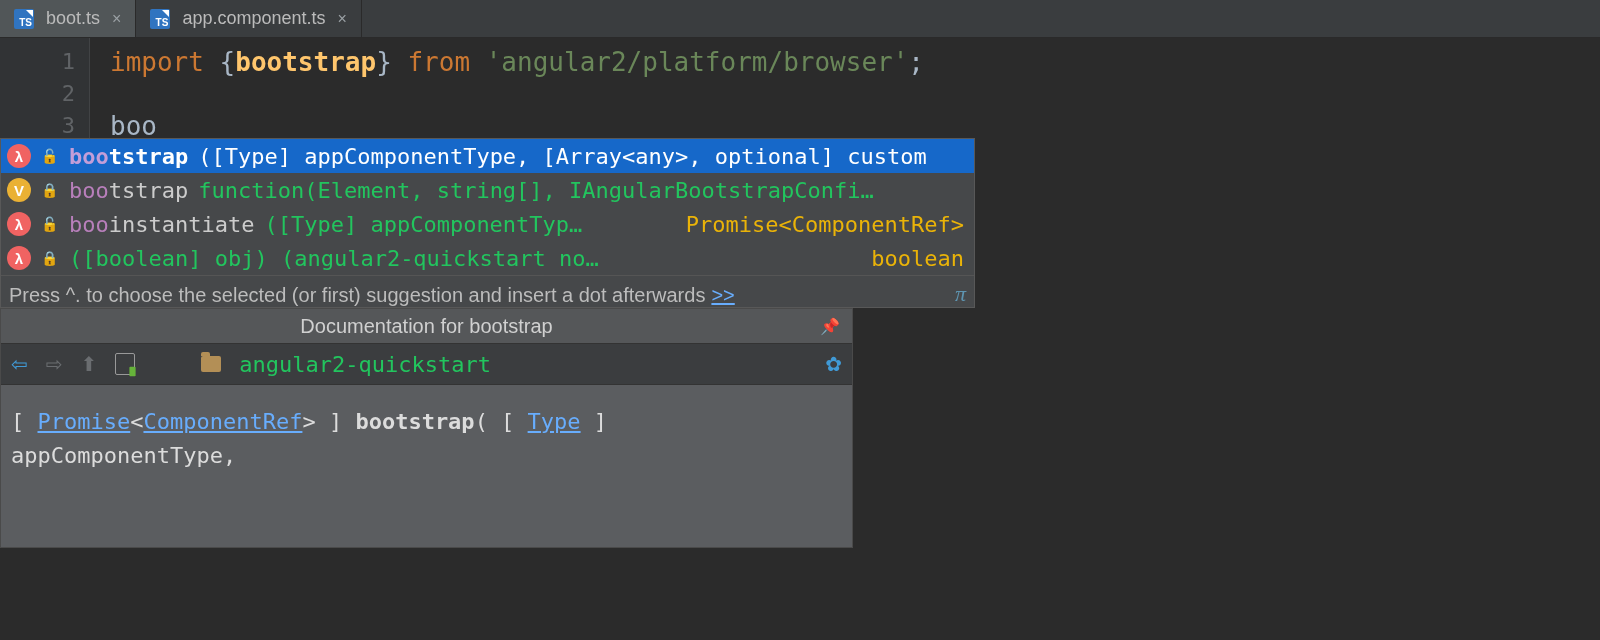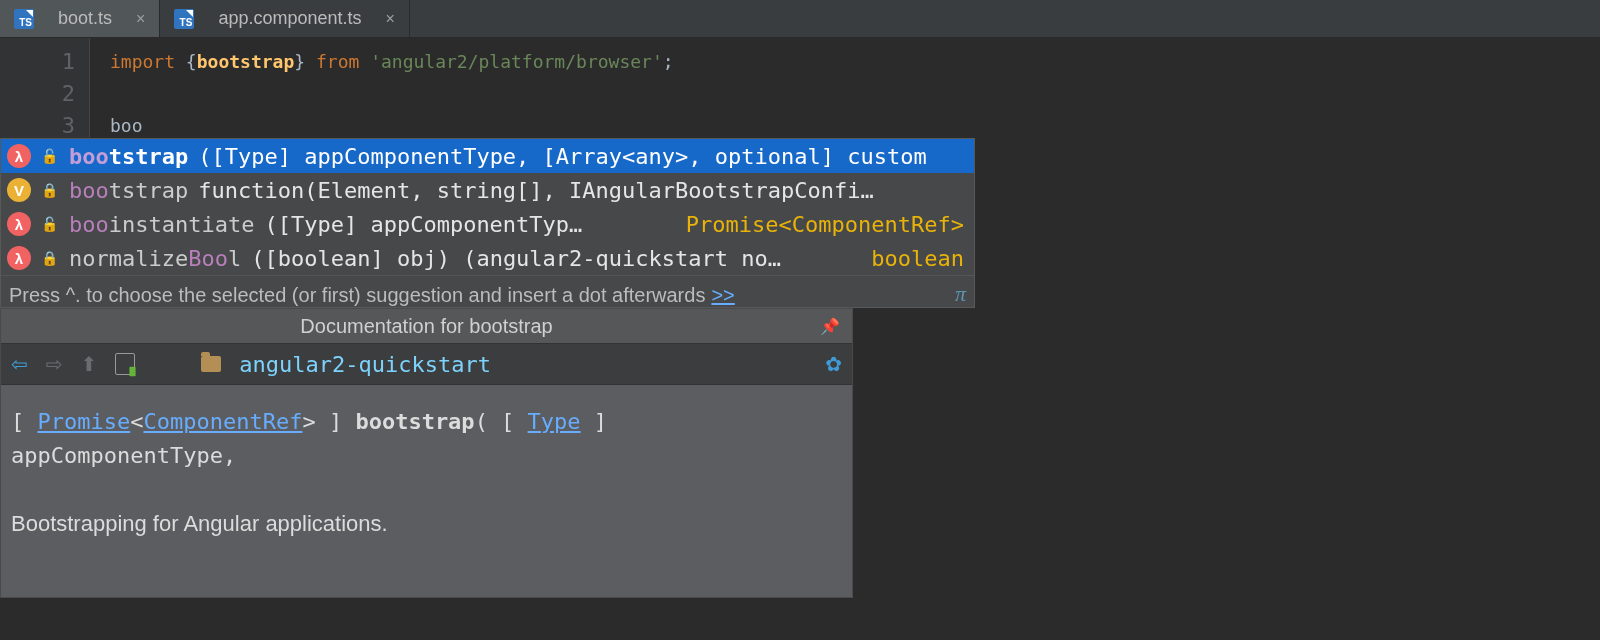--- a/index.html
+++ b/index.html
@@ -18,58 +18,58 @@
     --sel:#1668c9;
     --popup-bg:#3c3f41;
     --doc-bar:#555759;
     --doc-bg:#5b5d60;
     --link:#68adfd;
     --match:#b87fbb;
   }
   *{box-sizing:border-box}
   body{margin:0;background:var(--bg);font-family:Menlo,Consolas,monospace;width:1600px;height:640px;overflow:hidden;color:var(--text)}
   .tabs{display:flex;background:#3a3d3f;border-bottom:1px solid #2a2a2a;height:38px;align-items:stretch}
-  .tab{display:flex;align-items:center;gap:24px;padding:0 14px;border-right:1px solid #2a2a2a;cursor:pointer;font-family:'Segoe UI',Arial,sans-serif;font-size:18px;color:#bbb}
+  .tab{display:flex;align-items:center;gap:12px;padding:0 14px;border-right:1px solid #2a2a2a;cursor:pointer;font-family:'Segoe UI',Arial,sans-serif;font-size:18px;color:#bbb}
   .tab.active{background:#515658}
   .ts-icon{width:20px;height:20px;background:#3074c0;border-radius:2px;position:relative;display:inline-flex;align-items:flex-end;justify-content:flex-end}
   .ts-icon::before{content:"";position:absolute;top:1px;right:1px;width:0;height:0;border-top:7px solid #fff;border-left:7px solid transparent}
   .ts-icon::after{content:"TS";font-size:10px;font-weight:bold;color:#fff;font-family:Arial;padding:0 2px 1px 0}
   .close{color:#9aa0a4;font-size:16px}
   .editor{display:flex;background:var(--editor-bg);height:100px;position:relative}
   .gutter{width:90px;background:#313335;color:#606366;text-align:right;padding:8px 14px 0 0;font-size:22px;line-height:32px;border-right:1px solid #414345}
-  .code{padding:8px 0 0 20px;font-size:18px;line-height:32px;white-space:pre}
+  .code{padding:8px 0 0 20px;font-size:26px;line-height:32px;white-space:pre}
   .kw{color:var(--kw)}
   .fn{color:var(--fn);font-weight:bold}
   .str{color:var(--str)}
   .pct{color:#a9b7c6}
   .completion{width:975px;background:#46484a;border:1px solid #585858;position:relative;font-size:22px}
   .c-row{display:flex;align-items:center;height:34px;padding:0 10px 0 6px;gap:10px}
   .c-row.selected{background:var(--sel);color:#fff}
   .c-row.selected .t1,.c-row.selected .t2{color:#fff}
   .c-row.selected .match{color:#c49ed8}
   .kind{width:24px;height:24px;border-radius:50%;display:inline-flex;align-items:center;justify-content:center;font-family:Arial;font-weight:bold;color:#fff;font-size:15px;flex-shrink:0}
   .k-lambda{background:#f06362}
   .k-var{background:#eab134}
   .lock{width:18px;flex-shrink:0;color:#4caf50;font-size:14px}
   .t1{color:#ccc;flex:0 0 auto}
-  .t2{color:#e5e5e5;flex:1;overflow:hidden;white-space:nowrap;text-overflow:ellipsis}
+  .t2{color:#22c55e;flex:1;overflow:hidden;white-space:nowrap;text-overflow:ellipsis}
   .t3{color:#eab308;margin-left:auto;white-space:nowrap}
   .match{color:var(--match)}
   .hint{height:32px;display:flex;align-items:flex-end;padding:0 8px;font-family:'Segoe UI',Arial,sans-serif;font-size:20px;background:#46484a;color:#bcbcbc;border-top:1px solid #555}
   .hint a{color:var(--link);text-decoration:underline;margin-left:6px}
   .pi{margin-left:auto;color:#5e94b0;font-style:italic;font-family:Georgia,serif;font-size:22px}
   .docpanel{width:853px;background:var(--doc-bg);font-family:'Segoe UI',Arial,sans-serif;font-size:22px;color:#dcdcdc;border:1px solid #4a4a4a}
   .doc-title{background:var(--doc-bar);height:34px;display:flex;align-items:center;justify-content:center;font-size:20px;color:#d0d0d0;position:relative}
   .pin{position:absolute;right:12px;color:#888;font-size:16px}
   .doc-tool{background:#3b3d3f;height:42px;display:flex;align-items:center;padding:0 10px;gap:18px;border-top:1px solid #333;border-bottom:1px solid #333}
   .doc-tool .arrow{font-size:20px;color:#409ad6;cursor:pointer}
   .doc-tool .dis{color:#6a6d70}
-  .doc-tool .pkg{font-family:Menlo,Consolas,monospace;font-size:22px;color:#7dd3fc}
+  .doc-tool .pkg{font-family:Menlo,Consolas,monospace;font-size:22px;color:#22c55e}
   .doc-tool .gear{margin-left:auto;color:#409ad6;font-size:20px}
-  .doc-body{padding:20px 10px 34px 10px;line-height:34px}
+  .doc-body{padding:20px 10px 18px 10px;line-height:34px}
   .doc-body a{color:var(--link);text-decoration:underline}
   .sig{font-family:Menlo,Consolas,monospace}
   .edit-ico{display:inline-block;width:20px;height:22px;border:1px solid #999;border-radius:2px;position:relative}
   .edit-ico::after{content:"";position:absolute;right:-4px;bottom:-3px;width:11px;height:11px;background:#66b33a;transform:rotate(45deg);clip-path:polygon(0 40%,60% 100%,100% 60%,40% 0)}
   .dir-ico{display:inline-block;width:20px;height:16px;background:#b38f56;border-radius:2px;position:relative}
   .dir-ico::before{content:"";position:absolute;top:-4px;left:0;width:9px;height:4px;background:#b38f56;border-radius:2px 2px 0 0}
 </style>
 </head>
 <body>
 
@@ -113,21 +113,20 @@
   <div class="c-row">
     <span class="kind k-lambda">λ</span>
     <span class="lock">🔓</span>
     <span class="t1"><span class="match">boo</span><span>instantiate</span></span>
     <span class="t2">([Type] appComponentTyp…</span>
     <span class="t3">Promise&lt;ComponentRef&gt;</span>
   </div>
   <div class="c-row">
     <span class="kind k-lambda">λ</span>
     <span class="lock" style="color:#d7b85c">🔒</span>
-    <span class="t1"><span>normalize</span><span class="match">Boo</span><span>l</span></span>
     <span class="t2">([boolean] obj) (angular2-quickstart no…</span>
     <span class="t3">boolean</span>
   </div>
   <div class="hint">
     <span>Press ^. to choose the selected (or first) suggestion and insert a dot afterwards</span>
     <a href="#">&gt;&gt;</a>
     <span class="pi">π</span>
   </div>
 </div>
 
@@ -144,16 +143,15 @@
     <span style="width:30px"></span>
     <span class="dir-ico"></span>
     <span class="pkg">angular2-quickstart</span>
     <span class="gear">✿</span>
   </div>
   <div class="doc-body">
     <div class="sig">
       <span>[ </span><a href="#">Promise</a><span>&lt;</span><a href="#">ComponentRef</a><span>&gt; ] </span><b>bootstrap</b><span>( [ </span><a href="#">Type</a><span> ] appComponentType,</span>
     </div>
     <div style="height:34px"></div>
-    <div>Bootstrapping for Angular applications.</div>
     <div style="height:22px"></div>
   </div>
 </div>
 
 </body></html>

